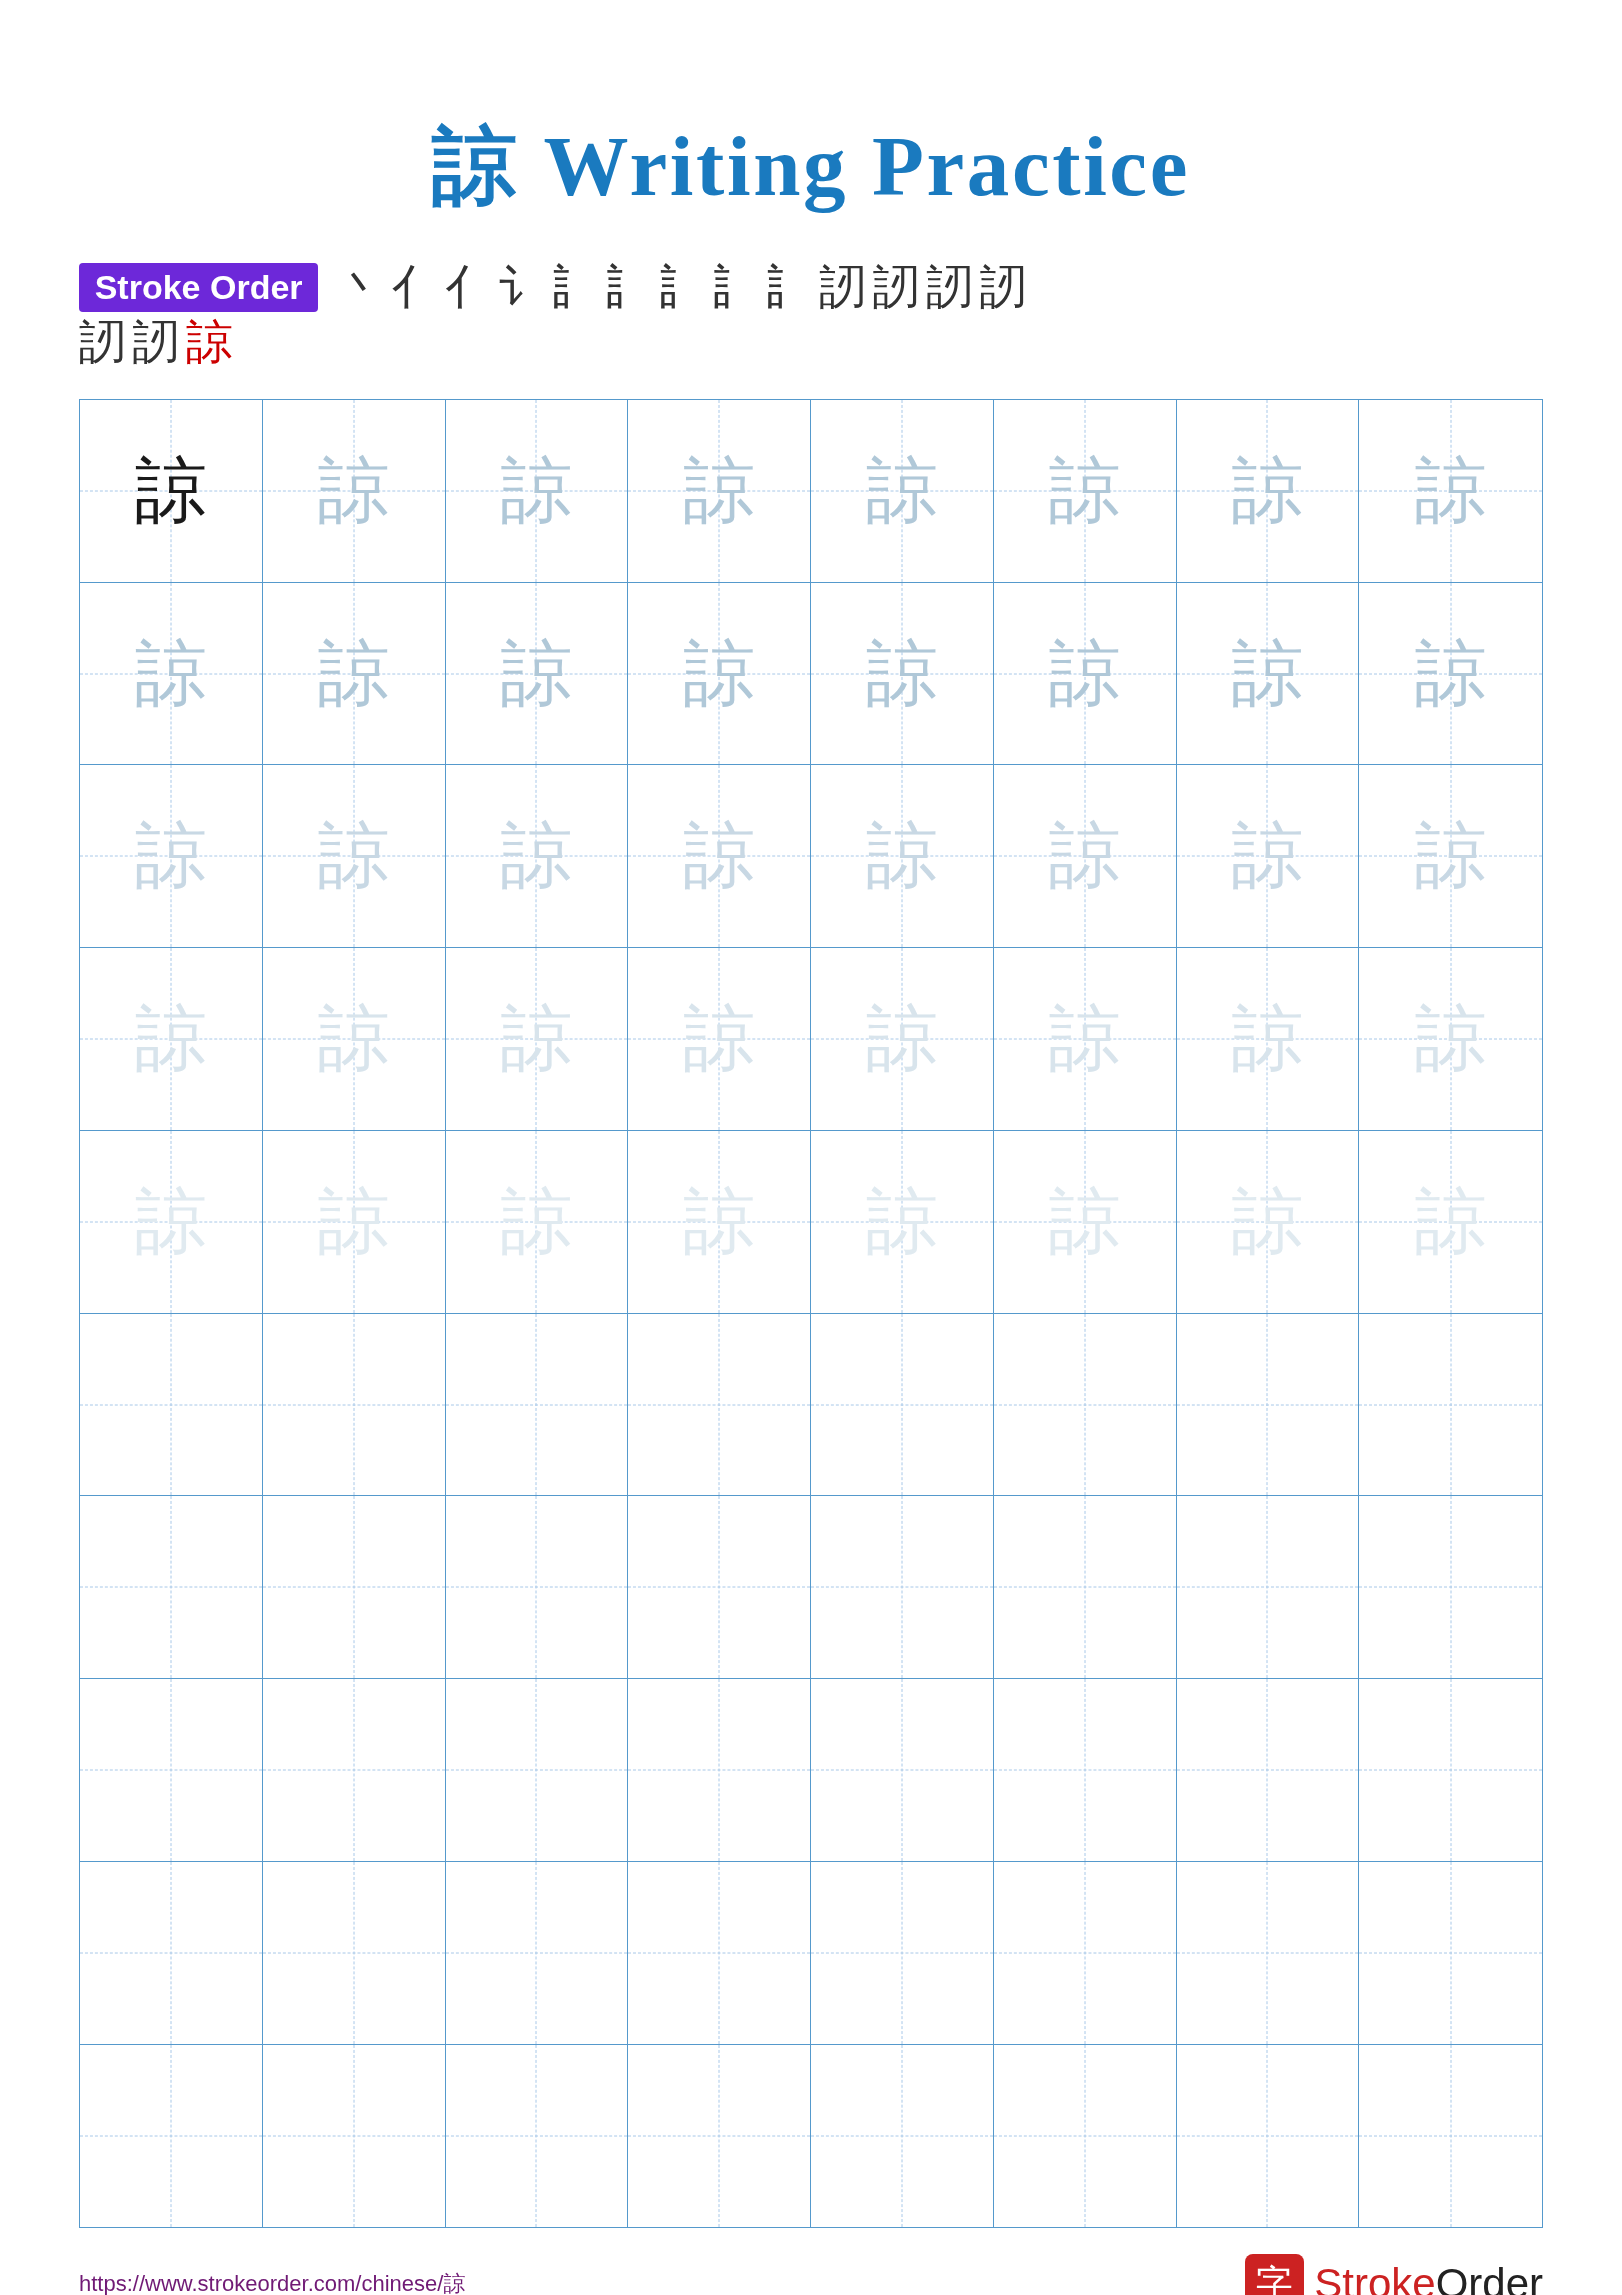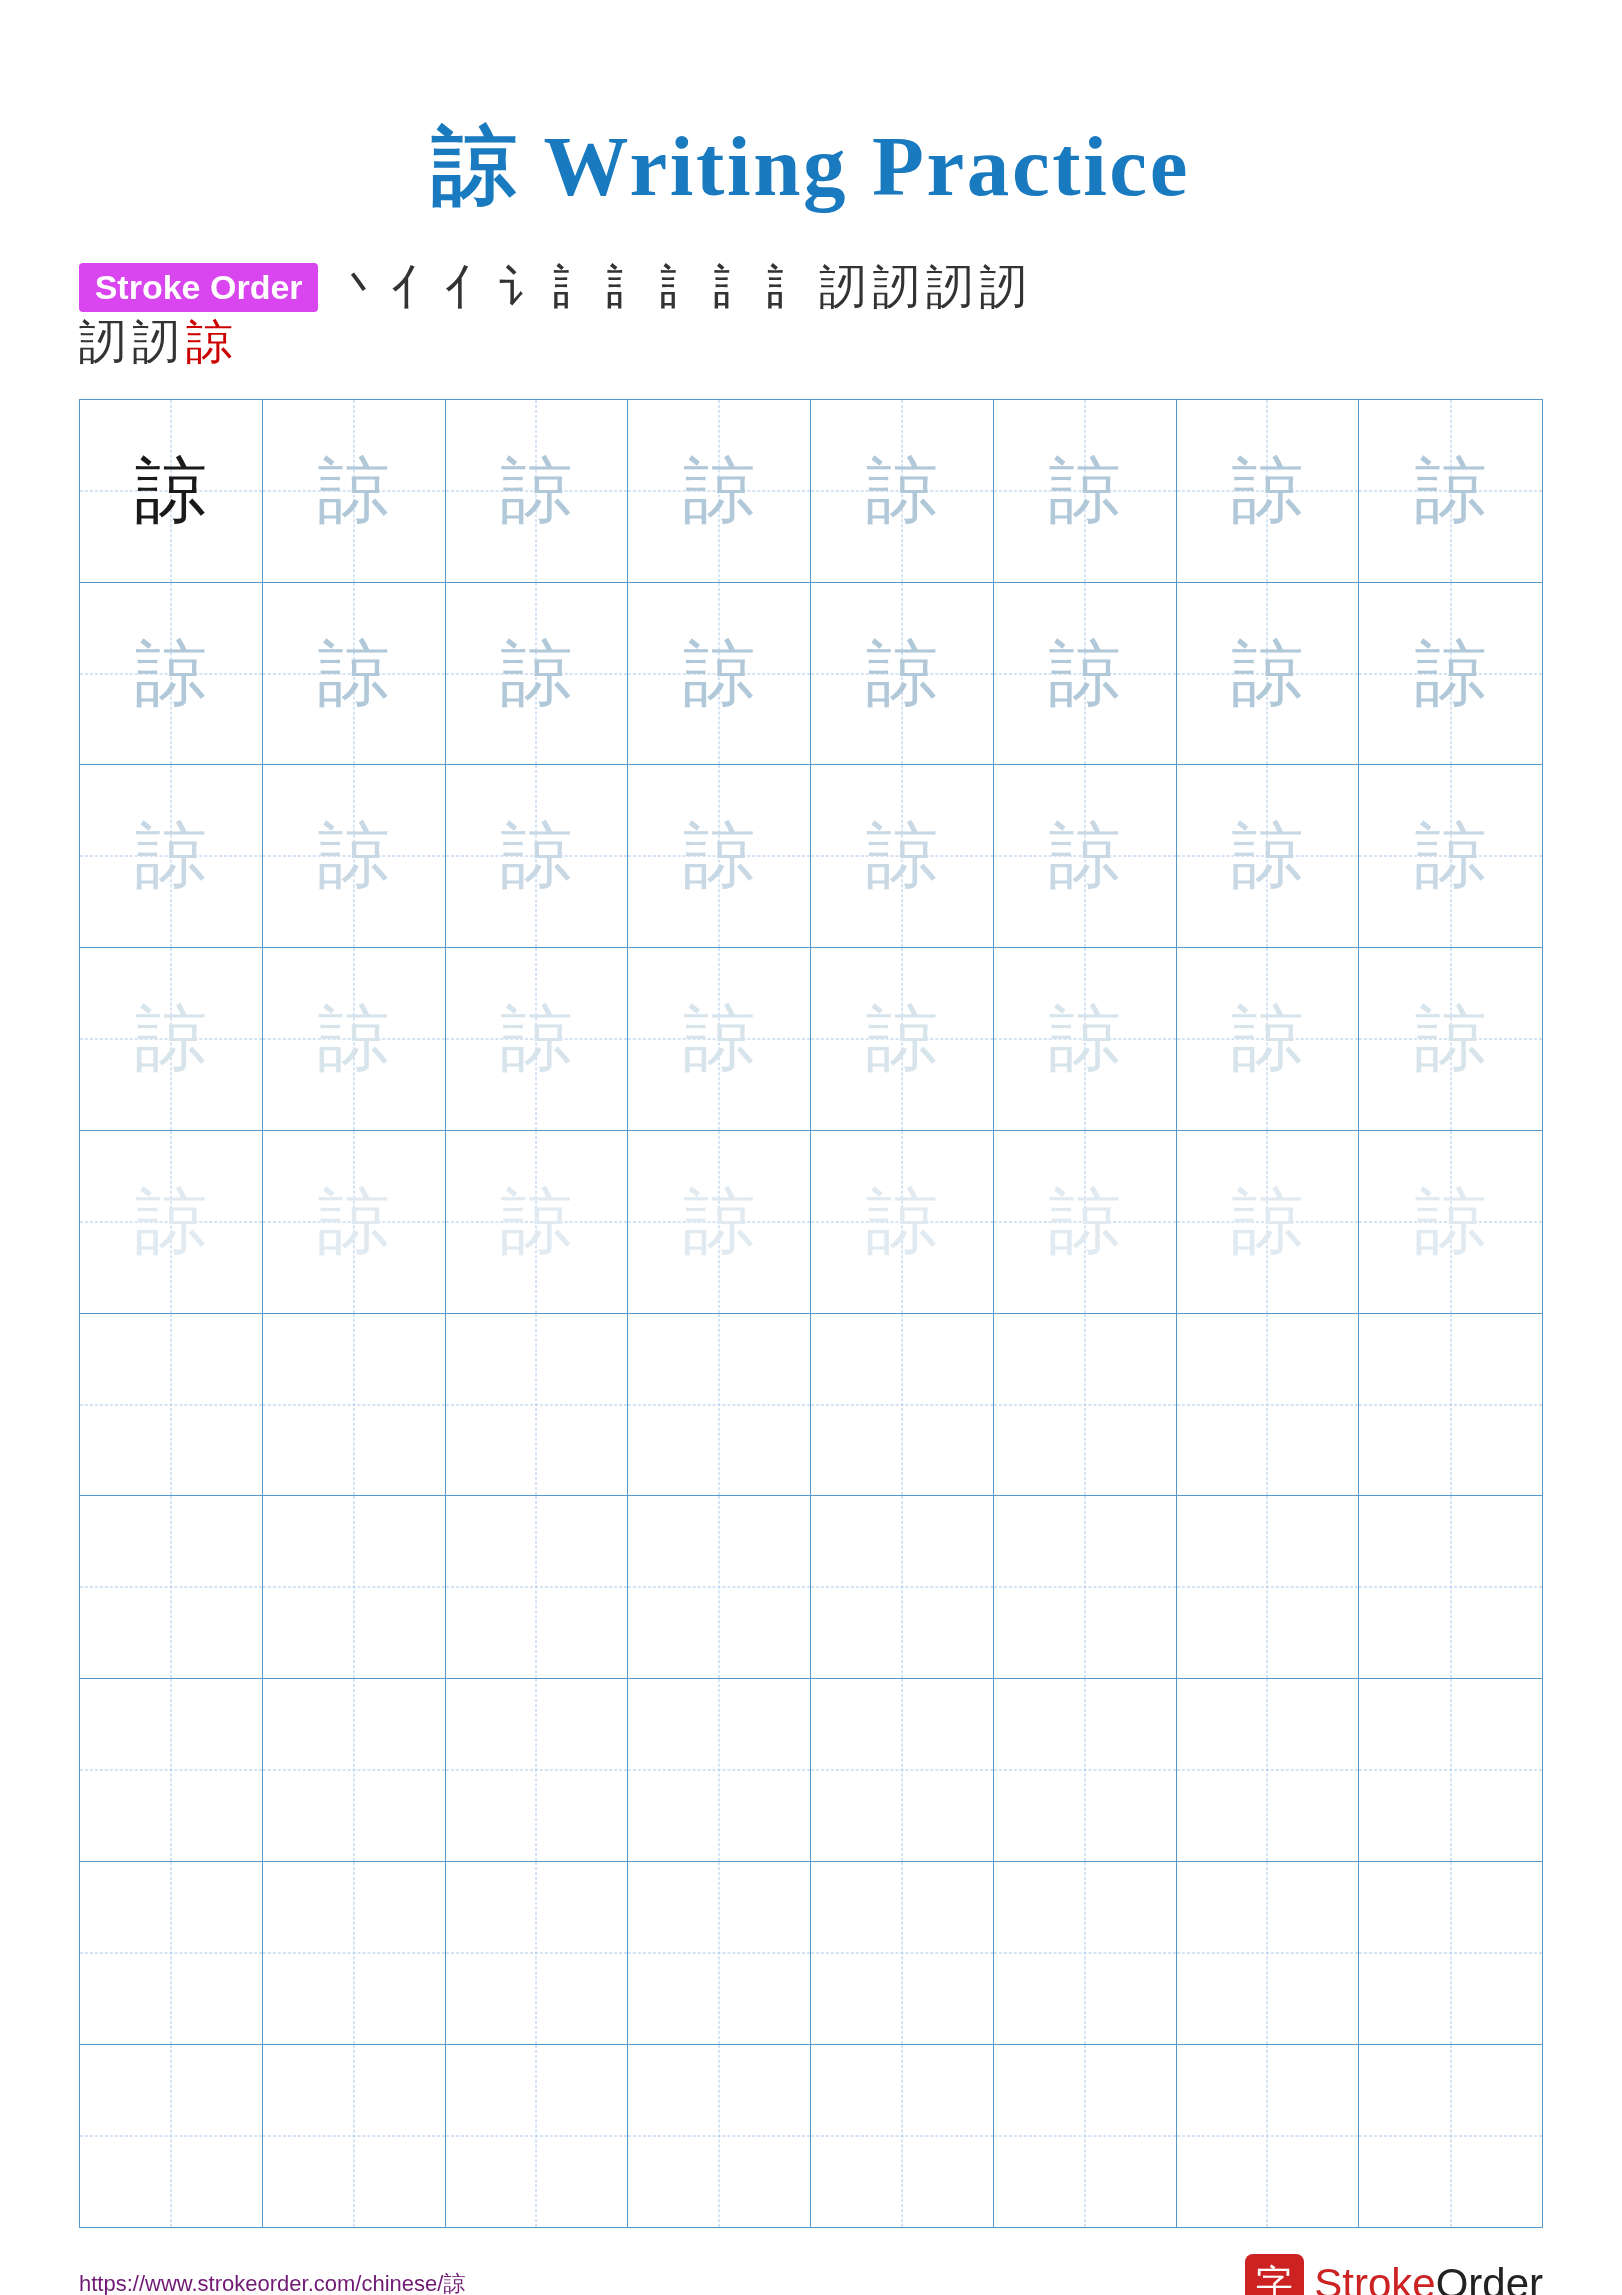--- a/index.html
+++ b/index.html
@@ -42,21 +42,21 @@
 
     .stroke-order-row {
       display: flex;
       flex-direction: row;
       align-items: center;
       flex-wrap: wrap;
       margin-bottom: 6.5px;
     }
 
     .stroke-order-badge {
-      background: #d946ef;
+      background: #6d28d9;
       color: #ffffff;
       font-size: 34px;
       font-weight: bold;
       padding: 5.2px 15.7px;
       border-radius: 3.9px;
       margin-right: 19.6px;
       font-family: Arial, sans-serif;
       white-space: nowrap;
     }
 

